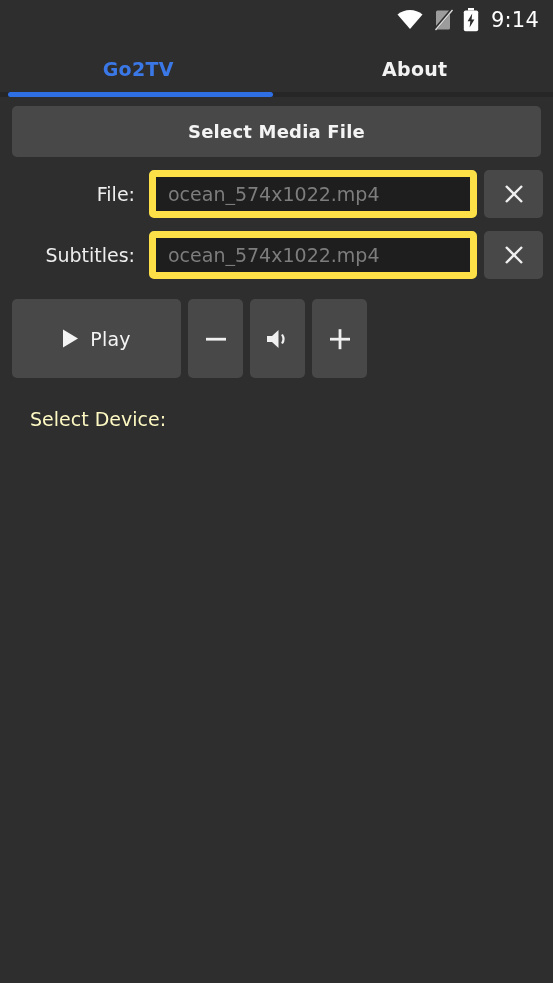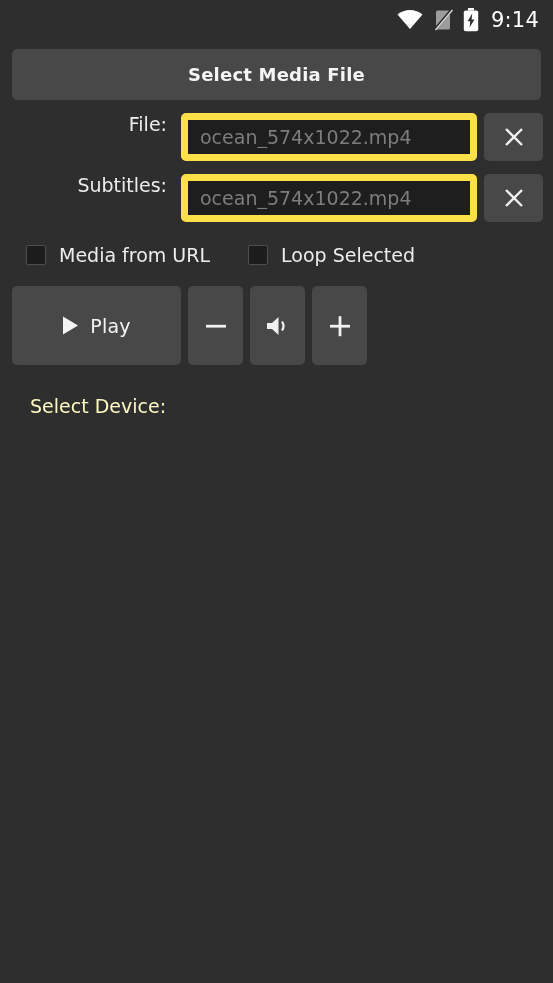--- a/index.html
+++ b/index.html
@@ -101,23 +101,22 @@
     flex: 1;
     height: 51px;
     font-size: 18px;
     font-weight: bold;
     letter-spacing: 0.2px;
   }
 
   
   .field-row {
     display: flex;
-    align-items: flex-start;
+    align-items: center;
     padding: 13px 10px 0 12px;
-    margin-left: 32px;
   }
   .field-label {
     width: 137px;
     padding-right: 14px;
     text-align: right;
     color: #ededed;
     font-size: 19px;
     white-space: nowrap;
   }
   .field-input {
@@ -220,20 +219,30 @@
     <span class="sb-icon">
       <svg width="16" height="24" viewBox="0 0 16 24">
         <rect x="5" y="0" width="6" height="2.5" fill="#ffffff"></rect>
         <rect x="0.8" y="2.5" width="14.4" height="20.8" rx="1.8" fill="#ffffff"></rect>
         <path d="M9.2 5.5 L4.6 13.2 L7.3 13.2 L6.6 19.5 L11.4 11.4 L8.6 11.4 Z" fill="#2e2e2e"></path>
       </svg>
     </span>
     <span class="sb-time">9:14</span>
   </div>
 
+  <div class="tabbar">
+    <div class="tab active">
+      <span>Go2TV</span>
+    </div>
+    <div class="tab inactive">
+      <span>About</span>
+    </div>
+    <div class="tab-indicator-track"></div>
+    <div class="tab-indicator"></div>
+  </div>
 
   <div class="select-row">
     <button class="btn">Select Media File</button>
   </div>
 
   <div class="field-row">
     <div class="field-label">File:</div>
     <input class="field-input" type="text" placeholder="ocean_574x1022.mp4" style="">
     <button class="btn clear-btn">
       <span>
@@ -251,30 +260,20 @@
     <button class="btn clear-btn">
       <span>
         <svg width="24" height="24" viewBox="0 0 24 24">
           <line x1="4" y1="4" x2="20" y2="20" stroke="#f0f0f0" stroke-width="2.4"></line>
           <line x1="20" y1="4" x2="4" y2="20" stroke="#f0f0f0" stroke-width="2.4"></line>
         </svg>
       </span>
     </button>
   </div>
 
-  <div class="check-row">
-    <div class="check-item">
-      <span class="checkbox"></span>
-      <span class="check-label">Media from URL</span>
-    </div>
-    <div class="check-item">
-      <span class="checkbox"></span>
-      <span class="check-label">Loop Selected</span>
-    </div>
-  </div>
 
   <div class="controls">
 
     <button class="btn ctrl ctrl-play">
       <span class="glyph">
         <svg width="17" height="19" viewBox="0 0 17 19">
           <path d="M1 0.5 L16 9.5 L1 18.5 Z" fill="#f4f4f4"></path>
         </svg>
       </span>
       <span class="ctrl-text">Play</span>

